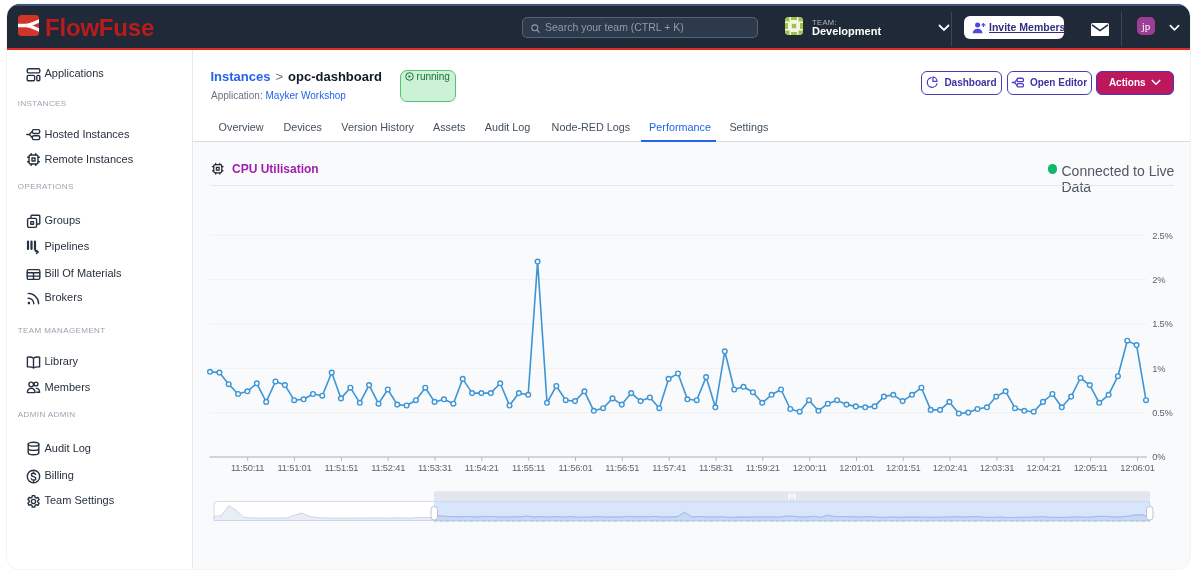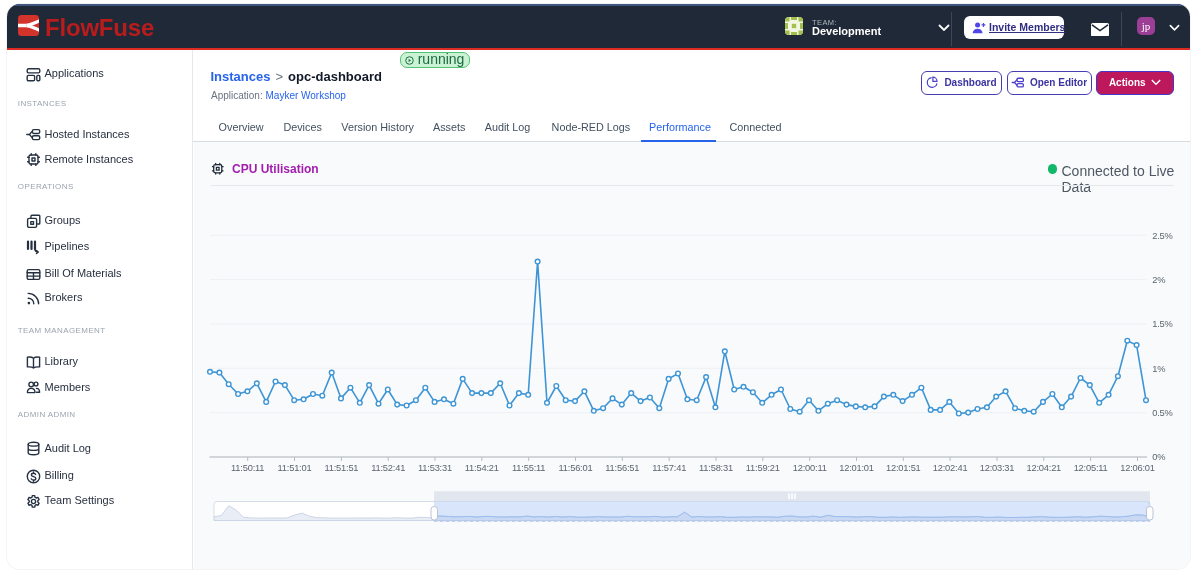--- a/index.html
+++ b/index.html
@@ -19,21 +19,21 @@
 .side { position:absolute; left:0; top:46px; width:186px; height:519px; background:#fff; border-right:1px solid #e5e7eb; }
 .srow { position:absolute; left:19px; height:24px; display:flex; align-items:center; }
 .sic { width:12.5px; height:12.5px; display:inline-block; }
 .slb { margin-left:6px; font-size:11px; color:#27303f; }
 .shead { position:absolute; left:10.8px; font-size:8px; color:#9ca3af; letter-spacing:0.4px; }
 .gbody { position:absolute; left:187px; top:138px; width:996px; height:427px; background:#f9fafb; }
 .chead { position:absolute; left:186px; top:46px; width:997px; height:92px; background:#fff; border-bottom:1px solid #d8dce1; }
 .bc { position:absolute; left:203.5px; top:65px; font-size:13px; font-weight:700; color:#111827; }
 .bc a { color:#2563eb; text-decoration:none; }
 .bc .sep { color:#6b7280; font-weight:400; padding:0 5px; }
-.pill { position:absolute; left:392.8px; top:48px; height:16px; padding:0 5px 0 4px; background:#ccf2d6; border:1px solid #55c273; border-radius:7px; font-size:14px; color:#1c6b40; line-height:12.5px; }
+.pill { position:absolute; left:392.8px; top:66px; height:32px; padding:0 5px 0 4px; background:#ccf2d6; border:1px solid #55c273; border-radius:7px; font-size:10px; color:#1c6b40; line-height:12.5px; }
 .appline { position:absolute; left:204px; top:85.5px; font-size:10px; color:#6b7280; }
 .appline a { color:#2563eb; text-decoration:none; }
 .btn { position:absolute; top:67px; height:23.5px; white-space:nowrap; border:1px solid #483eb4; border-radius:6px; background:#fff; color:#3b34a0; font-size:10px; font-weight:700; display:flex; align-items:center; justify-content:center; }
 .btn.solid { background:#be185d; color:#fff; border-color:#4338ca; }
 .tab { position:absolute; top:116.5px; font-size:10.8px; color:#42505f; }
 .tab.active { color:#2563eb; }
 .tabu { position:absolute; left:634px; top:135.6px; width:75px; height:2.5px; background:#2563eb; }
 .cputitle { position:absolute; left:225px; top:158px; font-size:12px; font-weight:700; color:#a21caf; }
 .conn { position:absolute; left:1054.5px; top:159px; font-size:14px; color:#4e5864; }
 .dot { position:absolute; left:1040.5px; top:160.3px; width:9.5px; height:9.5px; border-radius:50%; background:#12b76a; }
@@ -45,20 +45,24 @@
  <div class="logo">
       <svg width="21" height="21" viewBox="0 0 21 21" style="position:absolute;left:0;top:0">
         <g stroke="#fff" stroke-width="3.4" fill="none">
           <path d="M-1 10.5 H8.6"></path>
           <path d="M8.6 10.5 C13 9.9 15.5 8.2 22 5.6"></path>
           <path d="M8.6 10.5 C13 11.1 15.5 12.8 22 15.4"></path>
         </g>
       </svg>
     </div>
  <div class="brand">FlowFuse</div>
+ <div class="search"><svg width="11" height="11" viewBox="0 0 24 24" fill="none" stroke="#929ca9" stroke-width="2.4" style="position:absolute;left:6.5px;top:4.5px">
+        <circle cx="10.5" cy="10.5" r="6.5"></circle>
+        <path d="M15.5 15.5 L21 21"></path>
+      </svg>Search your team (CTRL + K)</div>
  <div class="tmav"><svg width="18" height="18" viewBox="0 0 18 18">
         <rect width="18" height="18" fill="#f4f6e4"></rect>
         <g fill="#a2c04b">
           <rect x="0" y="0" width="4.5" height="4.5"></rect>
           <rect x="13.5" y="0" width="4.5" height="4.5"></rect>
           <rect x="6" y="0" width="6" height="3"></rect>
           <rect x="0" y="6" width="3" height="6"></rect>
           <rect x="15" y="6" width="3" height="6"></rect>
           <rect x="6.8" y="6.8" width="4.4" height="4.4"></rect>
           <rect x="0" y="13.5" width="4.5" height="4.5"></rect>
@@ -203,21 +207,21 @@
  <div class="btn solid" style="left:1089px;width:78px">Actions&nbsp;&nbsp;<svg width="10" height="7" viewBox="0 0 12 8" fill="none" stroke="#fff" stroke-width="1.8" stroke-linecap="round">
         <path d="M1.5 1.5 L6 6 L10.5 1.5"></path>
       </svg></div>
 <div class="tab" style="left:211.6px">Overview</div>
 <div class="tab" style="left:276.4px">Devices</div>
 <div class="tab" style="left:334.3px">Version History</div>
 <div class="tab" style="left:426px">Assets</div>
 <div class="tab" style="left:477.7px">Audit Log</div>
 <div class="tab" style="left:544.6px">Node-RED Logs</div>
 <div class="tab active" style="left:642.1px">Performance</div>
-<div class="tab" style="left:722.4px">Connected</div>
+<div class="tab" style="left:722.4px">Settings</div>
 
  <div class="tabu"></div>
 <svg class="lay" width="1183" height="565" viewBox="0 0 1183 565">
 <g>
         <line x1="203.0" y1="231.2" x2="1139.5" y2="231.2" stroke="#eef0f4" stroke-width="1"></line>
         <line x1="203.0" y1="275.6" x2="1139.5" y2="275.6" stroke="#eef0f4" stroke-width="1"></line>
         <line x1="203.0" y1="319.9" x2="1139.5" y2="319.9" stroke="#eef0f4" stroke-width="1"></line>
         <line x1="203.0" y1="364.3" x2="1139.5" y2="364.3" stroke="#eef0f4" stroke-width="1"></line>
         <line x1="203.0" y1="408.7" x2="1139.5" y2="408.7" stroke="#eef0f4" stroke-width="1"></line>
       </g>

